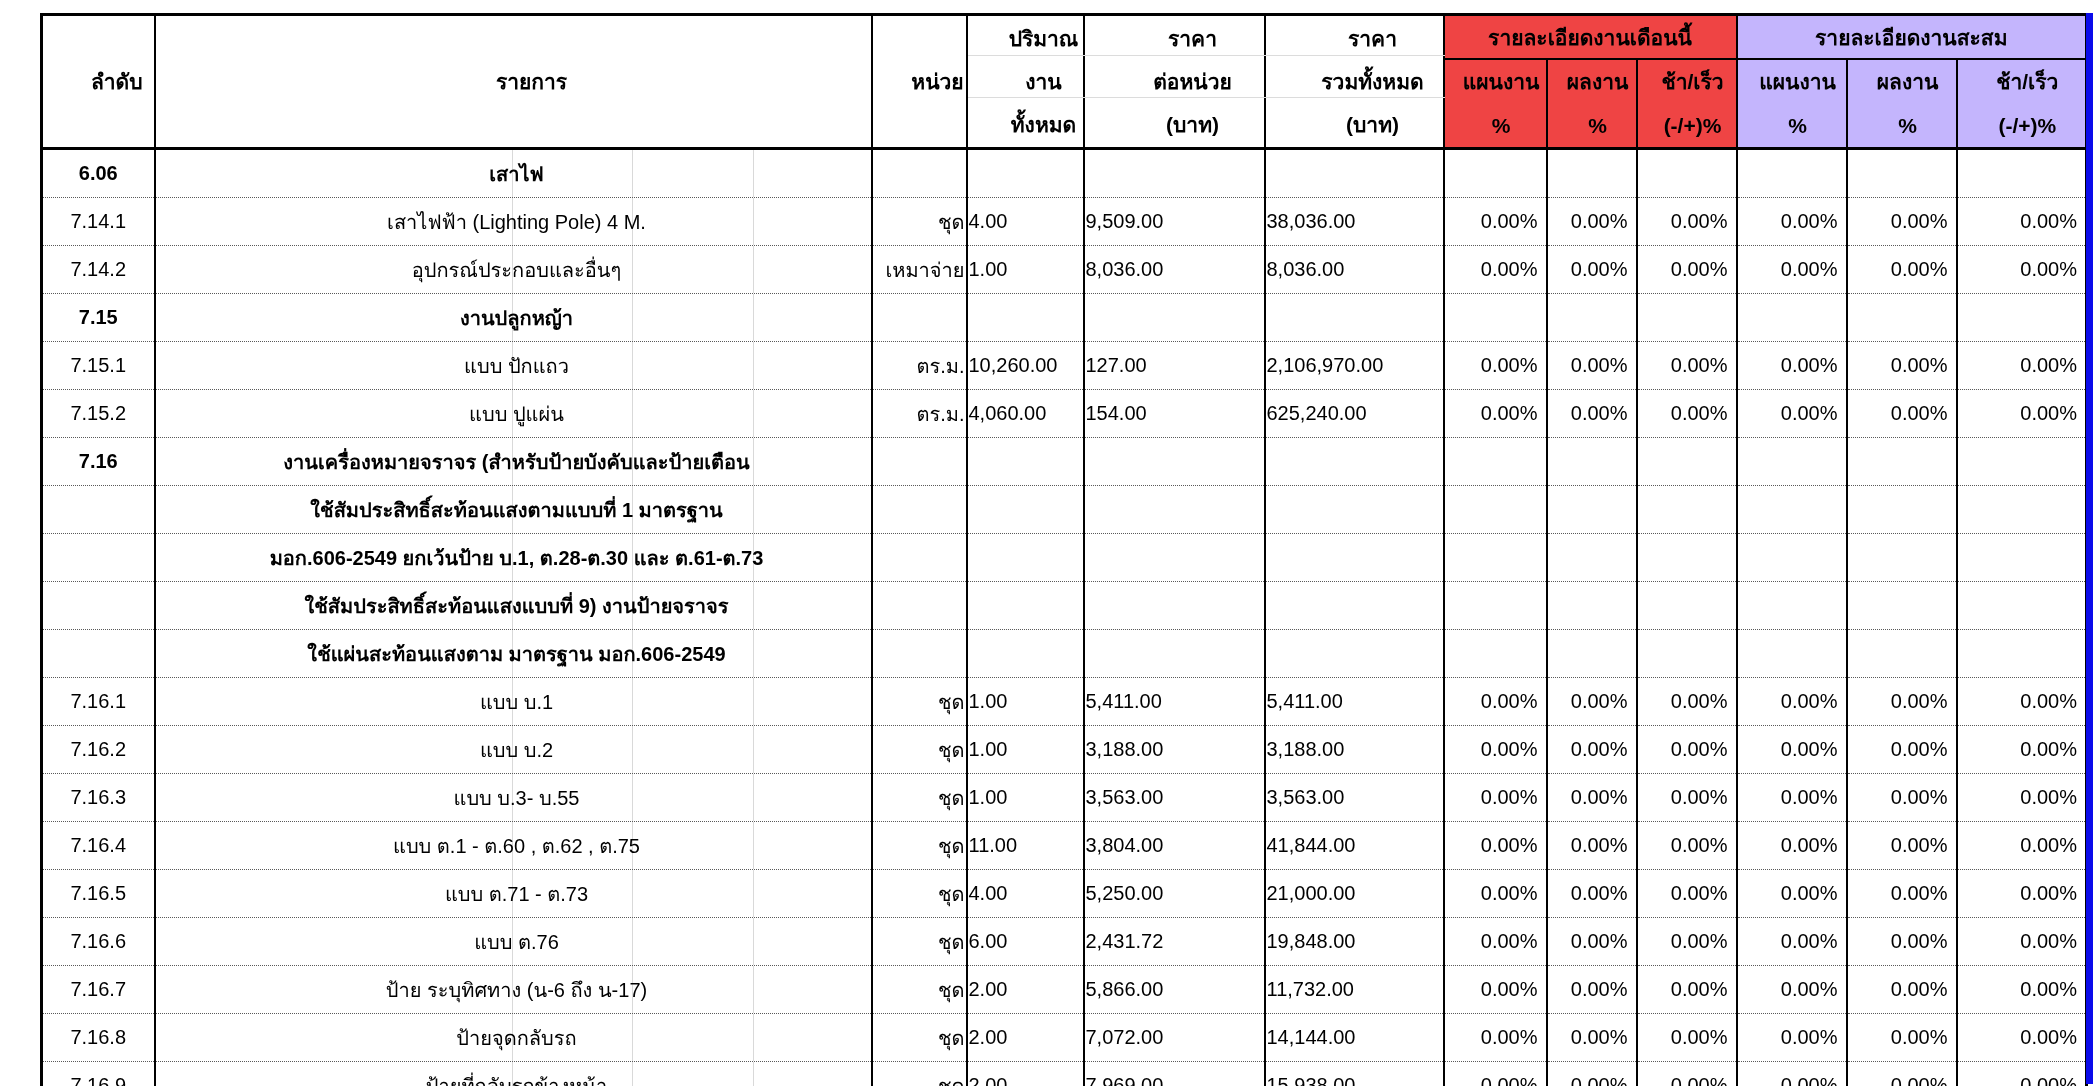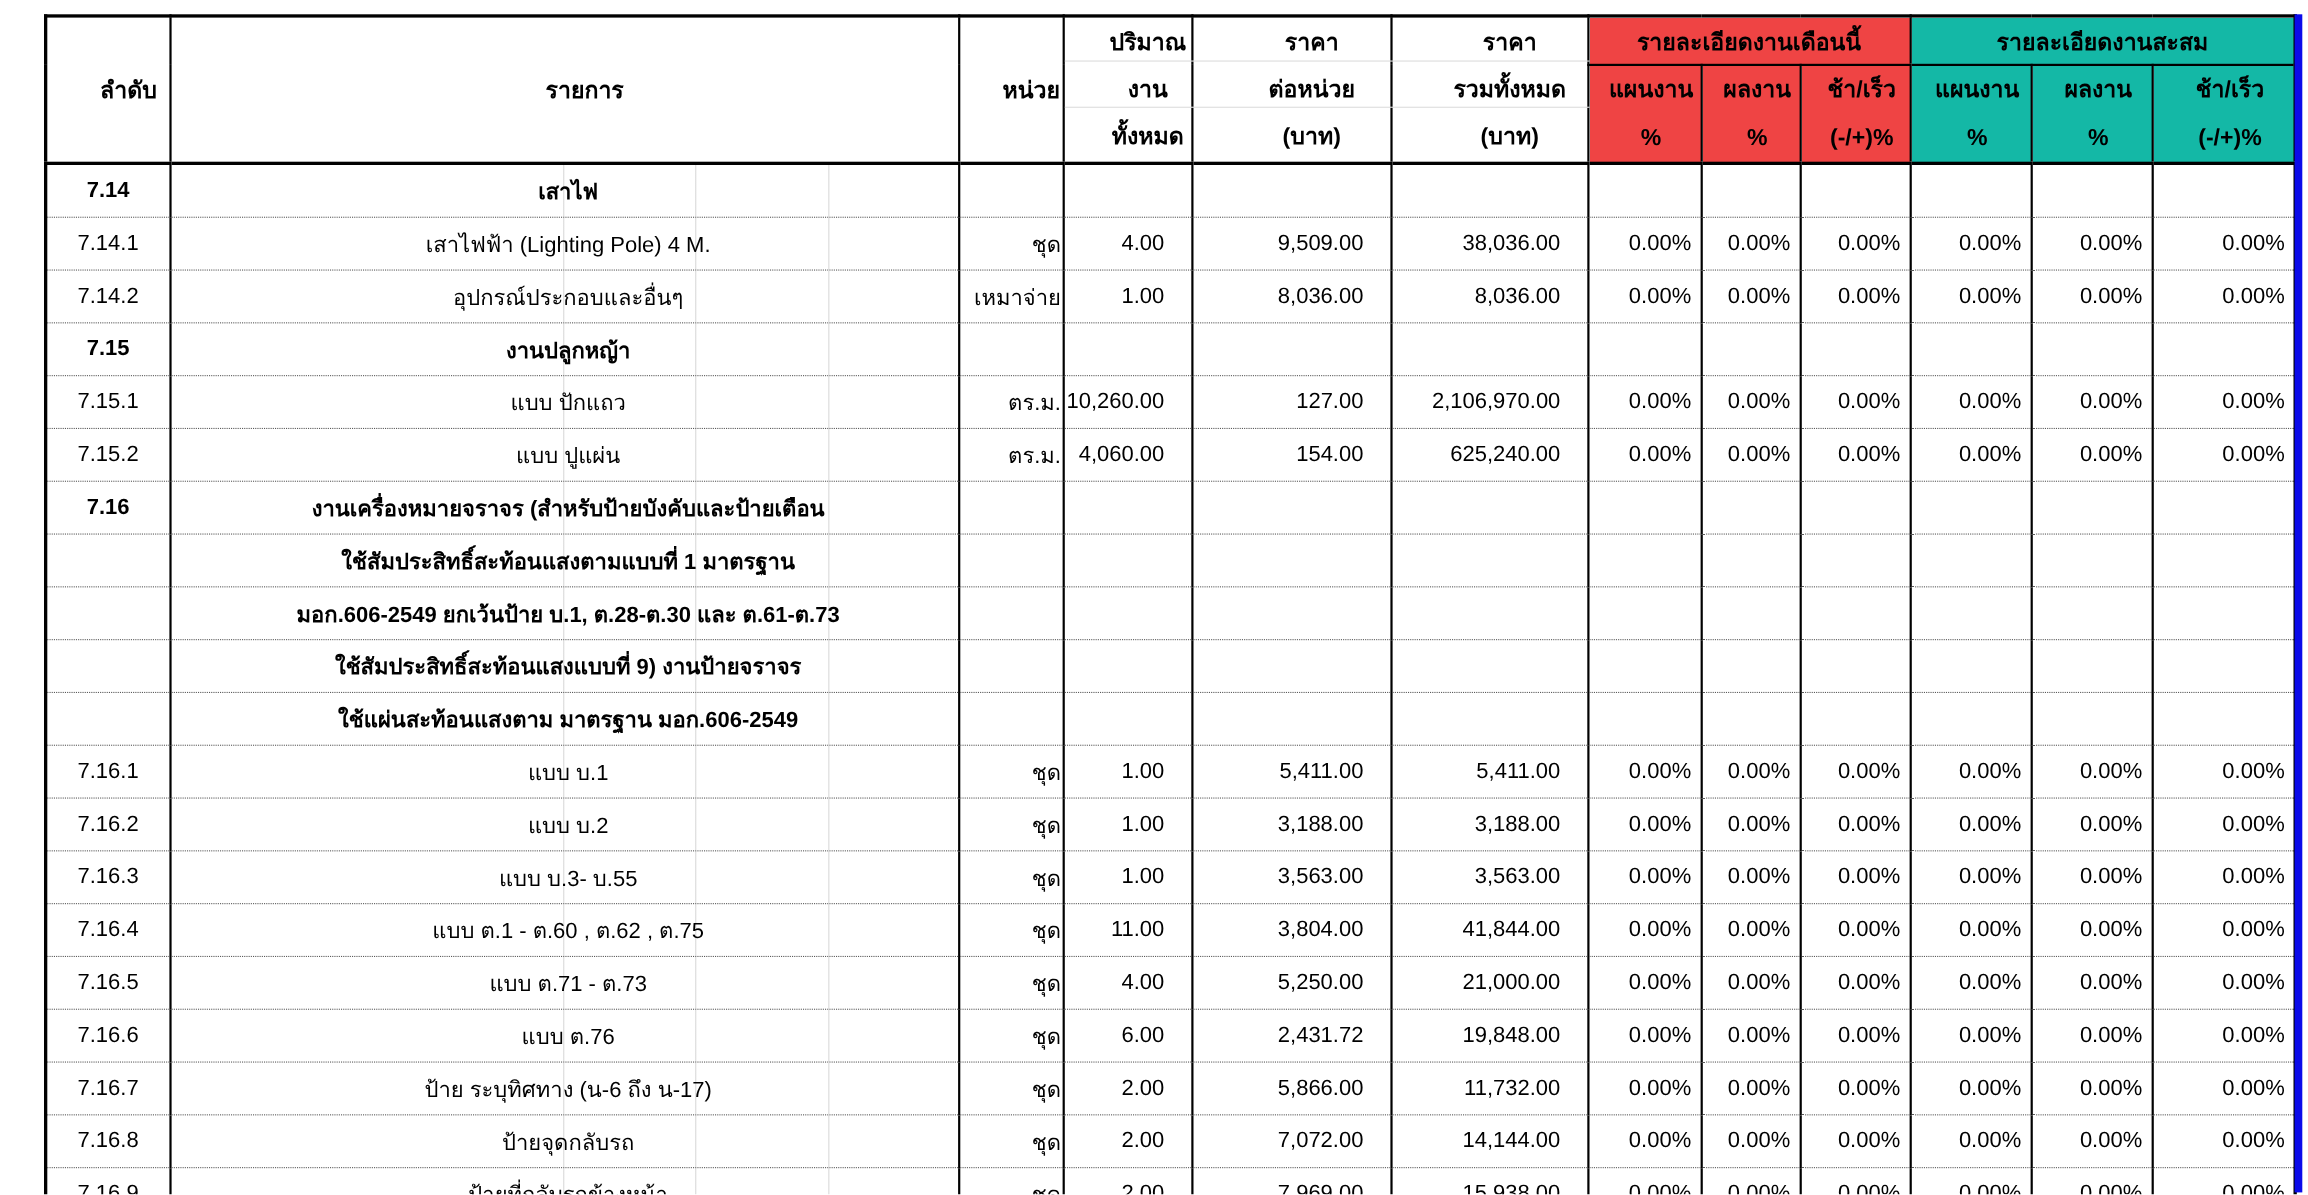--- a/index.html
+++ b/index.html
@@ -9,31 +9,31 @@
             border-collapse:collapse;border:3px solid #000;}
   th,td{border-left:2px solid #000;overflow:hidden;white-space:nowrap;}
   th{font-weight:bold;font-size:21px;text-align:center;vertical-align:middle;padding:0;}
   thead th{border-bottom:3px solid #000;}
   th.group{height:42px;border-bottom:2px solid #000;}
   th.triple{height:129px;padding-left:37px;}
   th .ln{display:block;line-height:43px;height:43px;}
   th.sub{height:87px;}
   th.sub .ln{line-height:43.5px;height:43.5px;padding-left:12px;}
   .bg-month{background:#ef4444;}
-  .bg-cum{background:#14b8a6;}
+  .bg-cum{background:#c4b5fd;}
   tbody td{height:45px;font-size:20px;vertical-align:middle;}
   tbody tr:not(:first-child) td{border-top:1px dotted #595959;}
   tr.section td{font-weight:bold;}
   .c-no{text-align:center;}
   .c-desc{text-align:center;padding-left:8px;
     background-image:linear-gradient(#D9D9D9,#D9D9D9),linear-gradient(#D9D9D9,#D9D9D9),linear-gradient(#D9D9D9,#D9D9D9);
     background-size:1px 100%,1px 100%,1px 100%;background-repeat:no-repeat;
     background-position:356px 0,476px 0,597px 0;}
   .c-unit{text-align:right;}
-  .c-num{text-align:right;padding-right:24px;}
+  .c-num{text-align:left;padding-right:24px;}
   .c-pct{text-align:right;padding-right:8px;}
   .hairline{position:absolute;left:968px;width:477px;height:1px;background:#DCDCDC;}
   .blue-edge{position:absolute;left:2086px;top:13px;width:7px;height:1071px;background:#0B0BEA;z-index:5;}
 </style>
 </head>
 <body>
 
 <div class="page">
 
   <table class="boq">
@@ -96,21 +96,21 @@
           <span class="ln">%</span>
         </th>
         <th class="sub bg-cum">
           <span class="ln">ช้า/เร็ว</span>
           <span class="ln">(-/+)%</span>
         </th>
       </tr>
     </thead>
     <tbody id="boq-body">
         <tr class="section">
-          <td class="c-no">7.14</td>
+          <td class="c-no">6.06</td>
           <td class="c-desc">เสาไฟ</td>
           <td class="c-unit"></td>
           <td class="c-num"></td>
           <td class="c-num"></td>
           <td class="c-num"></td>
           <td class="c-pct"></td>
           <td class="c-pct"></td>
           <td class="c-pct"></td>
           <td class="c-pct"></td>
           <td class="c-pct"></td>

